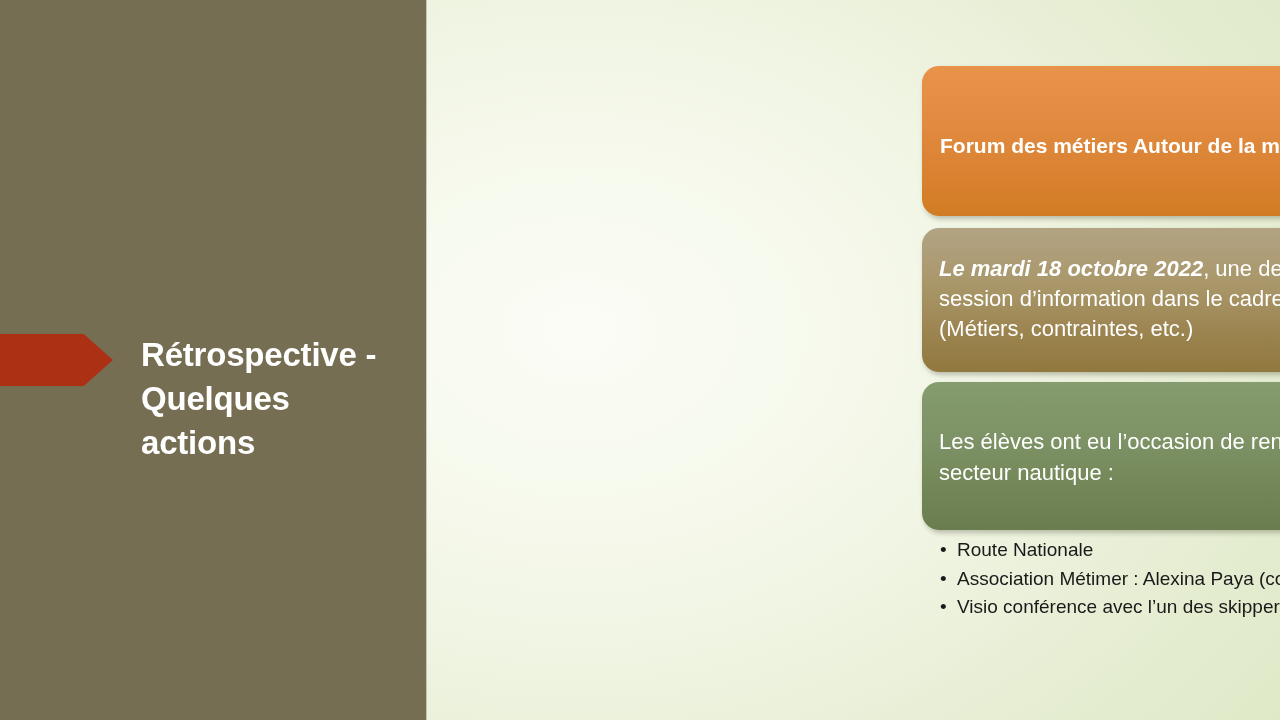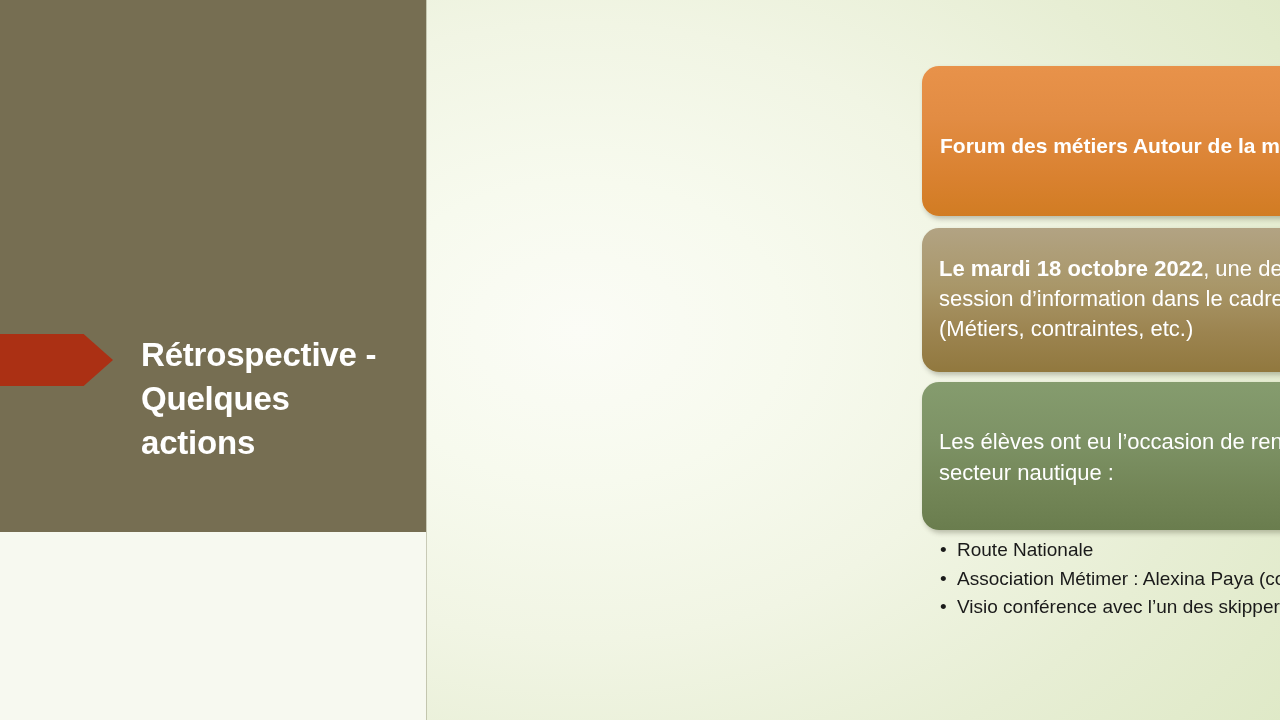--- a/index.html
+++ b/index.html
@@ -21,21 +21,21 @@
     overflow: hidden;
     background: #f7f9f0;
   }
 
   
   .left-panel {
     position: absolute;
     left: 0;
     top: 0;
     width: 426px;
-    height: 532px;
+    height: 720px;
     background: #766e52;
   }
 
   .title-arrow {
     position: absolute;
     left: 0px;
     top: 334px;
     width: 113px;
     height: 52px;
     background: #ab3014;
@@ -116,20 +116,21 @@
     background: linear-gradient(to bottom, #b2a383 0%, #a99769 40%, #9c8450 72%, #91783e 100%);
   }
   .box-brown .box-text {
     font-size: 22px;
     line-height: 30px;
     padding: 0 17px;
     margin-top: -2px;
   }
   .box-brown .emph {
     font-weight: bold;
+    font-style: italic;
     text-align: right;
   }
 
   .box-green {
     left: 496px;
     top: 382px;
     width: 716px;
     height: 148px;
     background: linear-gradient(to bottom, #859c6e 0%, #7d9265 40%, #728556 75%, #6a7d4e 100%);
   }

